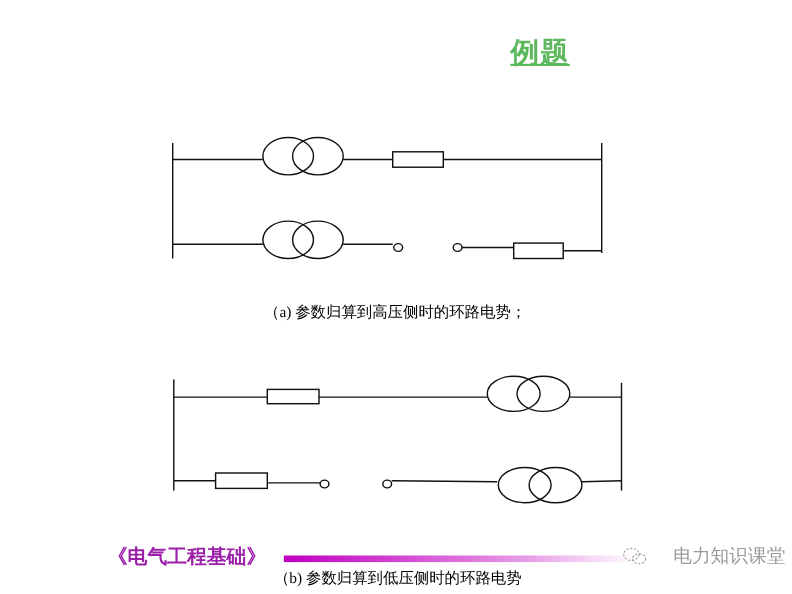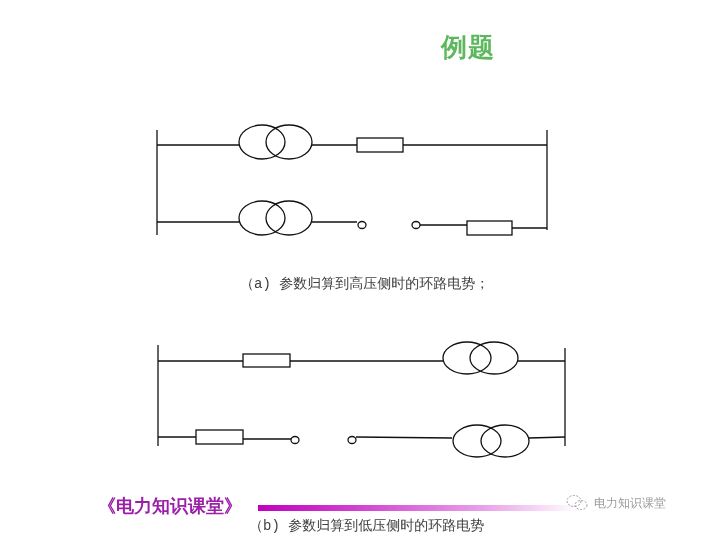--- a/index.html
+++ b/index.html
@@ -1,44 +1,44 @@
 <!DOCTYPE html>
 <html><head>
 <meta charset="utf-8">
 <style>
   html, body { margin: 0; padding: 0; }
   body {
     width: 720px; height: 540px; background: #ffffff; position: relative; overflow: hidden;
     font-family: "DejaVu Serif", "Liberation Serif", serif;
   }
   .title {
-    position: absolute; left: 441px; top: 30px;
+    position: absolute; left: 464px; top: 30px;
     font-family: "DejaVu Sans", "Liberation Sans", sans-serif;
-    font-size: 26px; font-weight: bold; color: #5cb85c; letter-spacing: 1px;
+    font-size: 26px; font-weight: bold; color: #5cb85c; letter-spacing: 1px; text-decoration: underline;
   }
   svg.diagram { position: absolute; left: 0; top: 0; }
   .caption {
-    position: absolute; font-size: 14px; color: #404040; white-space: nowrap;
-    font-family: Liberation Mono, monospace;
+    position: absolute; font-size: 14px; color: #000000; white-space: nowrap;
+    font-family: Liberation Serif, serif;
   }
   .cap-a { left: 240px; top: 275px; }
   .cap-b { left: 249px; top: 517px; z-index: 2; }
   .footer-bar {
     position: absolute; left: 258px; top: 505px; width: 320px; height: 6px;
     background: linear-gradient(to right, #c000c0 0%, #d040d0 30%, #e8a0e8 70%, rgba(255,255,255,0) 100%);
     z-index: 1;
   }
   .course {
     position: absolute; left: 98px; top: 494px;
     font-family: "DejaVu Sans", "Liberation Sans", sans-serif;
     font-size: 18px; font-weight: bold; color: #9b1fa8;
   }
   .watermark {
-    position: absolute; left: 566px; top: 494px; display: flex; align-items: center; gap: 6px;
-    font-family: "DejaVu Sans", "Liberation Sans", sans-serif; font-size: 12px; color: #9a9a9a;
+    position: absolute; left: 566px; top: 494px; display: flex; align-items: center; gap: 24px;
+    font-family: "DejaVu Sans", "Liberation Sans", sans-serif; font-size: 17px; color: #9a9a9a;
   }
   .wm-icon { width: 22px; height: 18px; }
 </style>
 </head>
 <body>
 
 <div class="title">例题</div>
 
 <svg class="diagram" width="720" height="540" viewBox="0 0 720 540" fill="none" stroke="#111" stroke-width="1.3">
 
@@ -93,21 +93,21 @@
     </g>
     <line x1="529" y1="438" x2="565" y2="437"></line>
   </g>
 </svg>
 
 <div class="caption cap-a">（a) 参数归算到高压侧时的环路电势；</div>
 
 <div class="footer-bar"></div>
 <div class="caption cap-b">（b) 参数归算到低压侧时的环路电势</div>
 
-<div class="course">《电力知识课堂》</div>
+<div class="course">《电气工程基础》</div>
 
 <div class="watermark">
   <svg class="wm-icon" viewBox="0 0 22 18" fill="none" stroke="#9a9a9a" stroke-width="1" stroke-dasharray="2 1.5">
     <ellipse cx="8" cy="7" rx="7" ry="5.5"></ellipse>
     <ellipse cx="15" cy="11" rx="6" ry="4.5"></ellipse>
   </svg>
   <span>电力知识课堂</span>
 </div>
 
 </body></html>

